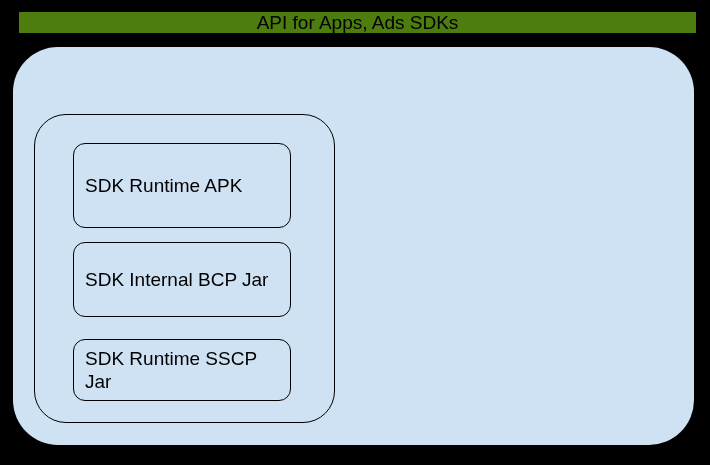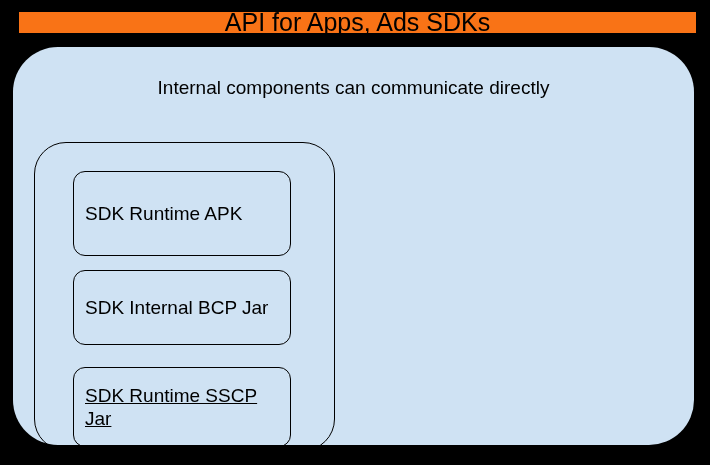--- a/index.html
+++ b/index.html
@@ -15,25 +15,25 @@
     font-family: "Liberation Sans", sans-serif;
     color: #000000;
     overflow: hidden;
   }
   .banner {
     position: absolute;
     left: 19px;
     top: 12px;
     width: 677px;
     height: 21px;
-    background: #f97316;
+    background: #4d7c0f;
     display: flex;
     align-items: center;
     justify-content: center;
-    font-size: 25px;
+    font-size: 19px;
     line-height: 21px;
     overflow: visible;
   }
   .big-container {
     position: absolute;
     left: 13px;
     top: 47px;
     width: 681px;
     height: 398px;
     background: #CFE2F3;
@@ -49,21 +49,20 @@
     line-height: 22px;
   }
   .group {
     position: absolute;
     top: 67px;
     height: 309px;
     border: 1px solid #000000;
     border-radius: 32px;
     box-sizing: border-box;
     background: transparent;
-    margin-top: 28px;
   }
   .group-left {
     left: 21px;
     width: 301px;
   }
   .group-right {
     left: 356px;
     width: 300px;
   }
   .box {
@@ -75,34 +74,33 @@
     box-sizing: border-box;
     background: transparent;
     display: flex;
     align-items: center;
     padding: 0 6px 0 11px;
     font-size: 19px;
     line-height: 23px;
   }
   .box.r1 { top: 28px;  height: 85px; }
   .box.r2 { top: 127px; height: 75px; }
-  .box.r3 { top: 224px; height: 80px; text-decoration: underline; }
+  .box.r3 { top: 224px; height: 62px; }
 </style>
 </head>
 <body>
 
 <div class="stage">
 
   <div class="banner">
     <span>API for Apps, Ads SDKs</span>
   </div>
 
   <div class="big-container">
 
-    <div class="container-title">Internal components can communicate directly</div>
 
     <div class="group group-left">
       <div class="box r1">
         <span>SDK Runtime APK</span>
       </div>
       <div class="box r2">
         <span>SDK Internal BCP Jar</span>
       </div>
       <div class="box r3">
         <span>SDK Runtime SSCP Jar</span>

